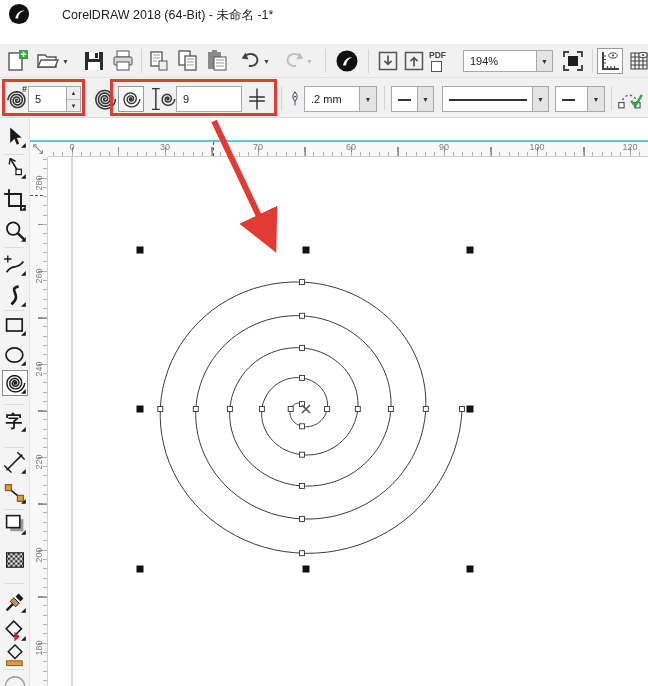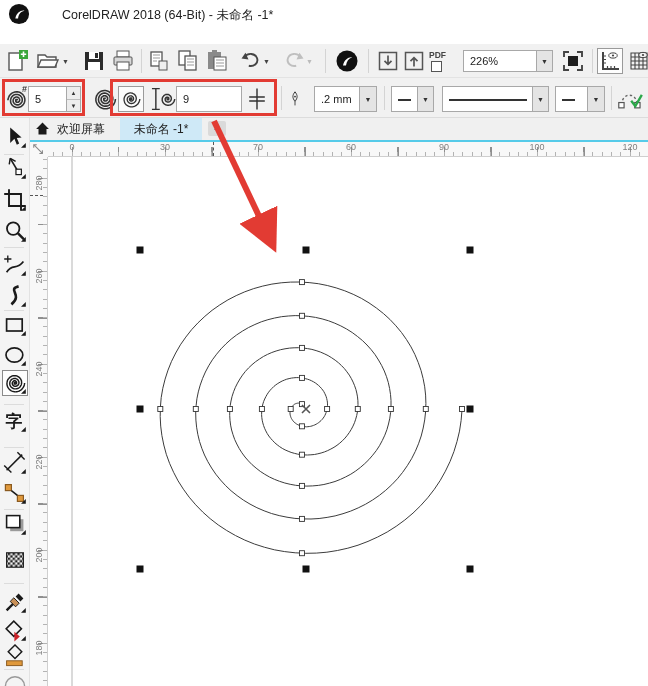--- a/index.html
+++ b/index.html
@@ -166,21 +166,21 @@
       <svg viewBox="0 0 24 24">
           <rect x="3.5" y="3.5" width="17" height="17" fill="none" stroke="#555" stroke-width="1.5"></rect>
           <path d="M12 17.5 V9 M8.5 12.2 L12 8.6 L15.5 12.2" stroke="#555" stroke-width="1.7" fill="none"></path>
         </svg>
     </div>
     <div class="tbtn" style="left:429px;width:26px">
       <div style="position:absolute;top:1px;left:0;font-size:8.5px;font-weight:bold;color:#444">PDF</div>
       <div style="position:absolute;top:12px;left:2px;width:9px;height:9px;border:1px solid #555;background:#fff"></div>
     </div>
     <div class="combo" style="left:463px;top:6px;width:74px;height:22px">
-      <span>226%</span>
+      <span>194%</span>
     </div>
     <div class="combobtn" style="left:536px;top:6px;width:17px;height:22px">▼</div>
     <div class="tbtn" style="left:561px">
       <svg viewBox="0 0 24 24">
           <rect x="7" y="7" width="10" height="10" fill="#1d1d1d"></rect>
           <path d="M3 8 V3 H8 M16 3 H21 V8 M21 16 V21 H16 M8 21 H3 V16" stroke="#444" stroke-width="1.9" fill="none"></path>
         </svg>
     </div>
     <div class="tsep" style="left:592px"></div>
     <div class="tbtn" style="left:598px;outline:1px solid #9a9a9a;background:#fdfdfd">
@@ -239,21 +239,21 @@
         </svg>
     </div>
     <div class="tsep" style="left:281px;top:8px"></div>
     <div class="pbtn" style="left:287px;width:16px">
       <svg viewBox="0 0 20 20">
           <path d="M10 1 C13.5 5.5 13.5 8.5 10 13 C6.5 8.5 6.5 5.5 10 1 Z" fill="none" stroke="#333" stroke-width="1.2"></path>
           <circle cx="10" cy="7" r="1.1" fill="#333"></circle>
           <path d="M10 13 V18" stroke="#333" stroke-width="1.1"></path>
         </svg>
     </div>
-    <div class="combo" style="left:314px;top:8px;width:62px;height:26px">
+    <div class="combo" style="left:304px;top:8px;width:62px;height:26px">
       <span>.2 mm</span>
     </div>
     <div class="combobtn" style="left:359px;top:8px;width:18px;height:26px">▼</div>
     <div class="tsep" style="left:384px;top:8px"></div>
     <div class="combo" style="left:391px;top:8px;width:27px;height:26px">
       <div class="linemini" style="left:6px;top:12px;width:13px;height:2px"></div>
     </div>
     <div class="combobtn" style="left:417px;top:8px;width:17px;height:26px">▼</div>
     <div class="combo" style="left:442px;top:8px;width:91px;height:26px">
       <div class="linemini" style="left:6px;top:12px;width:78px;height:1.5px"></div>
@@ -365,34 +365,20 @@
       <div class="tbxsep" style="top: 36px;"></div>
       <div class="tbxsep" style="top: 129px;"></div>
       <div class="tbxsep" style="top: 192px;"></div>
       <div class="tbxsep" style="top: 286px;"></div>
       <div class="tbxsep" style="top: 329px;"></div>
       <div class="tbxsep" style="top: 391px;"></div>
       <div class="tbxsep" style="top: 465px;"></div>
       <div class="tbxsep" style="top: 551px;"></div>
     </div>
 
-  <div class="tabbar">
-    <svg class="hometab" viewBox="0 0 20 20">
-      <path d="M2 10 L10 2 L18 10 H15 V17 H5 V10 Z" fill="#1a1a1a"></path>
-    </svg>
-    <div class="tab" style="left:27px">
-      <span>欢迎屏幕</span>
-    </div>
-    <div class="tab active" style="left:90px;width:82px">
-      <span>未命名 -1*</span>
-    </div>
-    <div class="plusbtn">
-      <span>+</span>
-    </div>
-  </div>
   <div class="cyanline"></div>
 
   <div class="rcorner">
     <svg viewBox="0 0 15 15" style="width:15px;height:13px;margin:1px">
         <path d="M2 2 L12 12 M8.5 12 H12 V8.5 M5.5 2 H2 V5.5" stroke="#888" stroke-width="1.2" fill="none"></path>
       </svg>
   </div>
   <div class="hruler">
       <span class="hlab" style="left: 24px;">0</span>
       <span class="hlab" style="left: 117px;">30</span>

